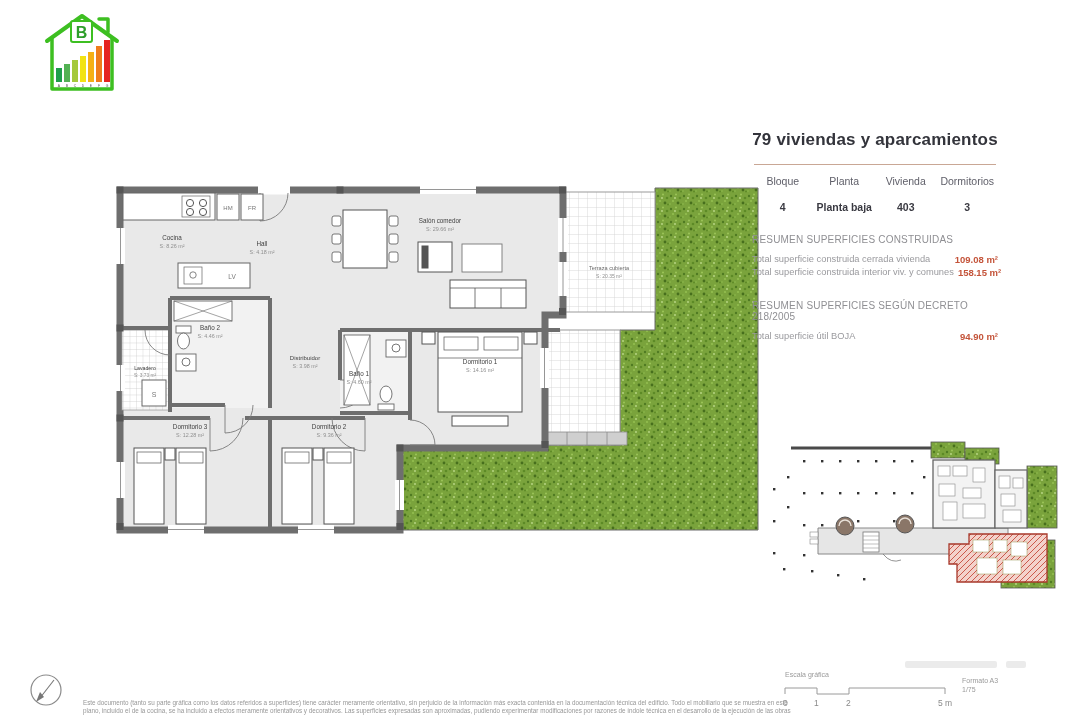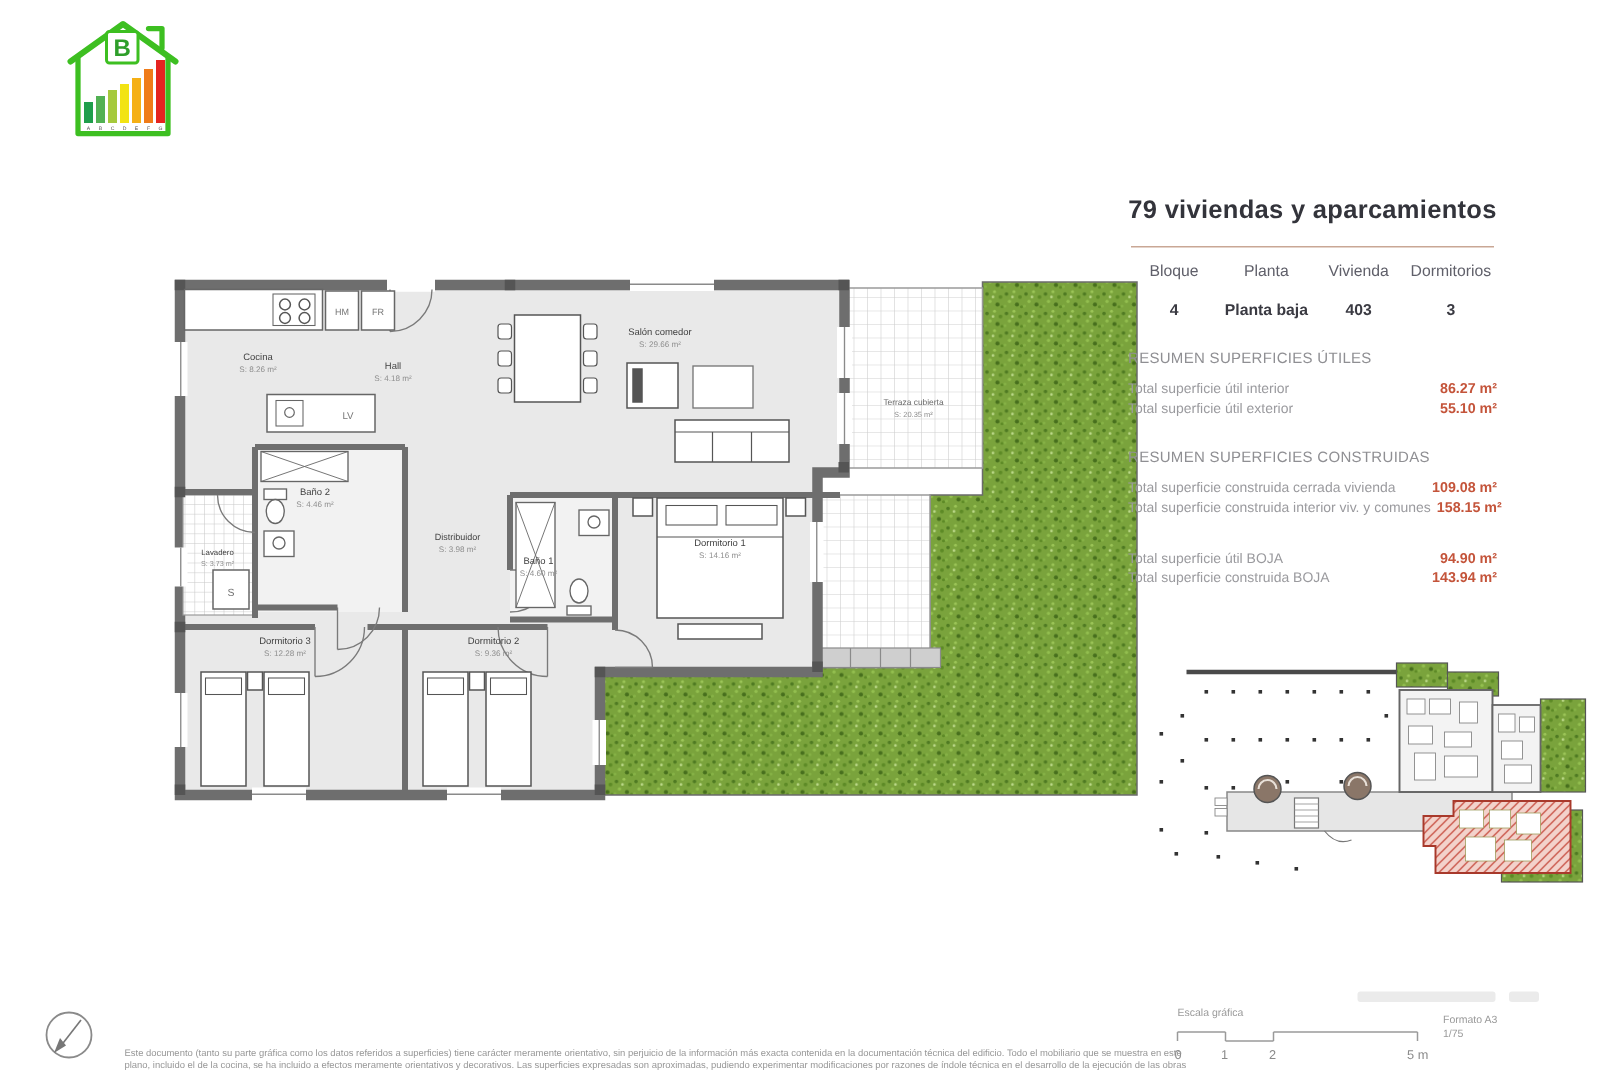--- a/index.html
+++ b/index.html
@@ -294,52 +294,38 @@
       <div class="col">
         <div class="ithead">Vivienda</div>
         <div class="itval">403</div>
       </div>
       <div class="col">
         <div class="ithead">Dormitorios</div>
         <div class="itval">3</div>
       </div>
     </div>
 
-    <div class="section">
-      <div class="sec-title">RESUMEN SUPERFICIES ÚTILES</div>
-      <div class="sec-row">
-        <span class="sec-label">Total superficie útil interior</span>
-        <span class="sec-value">86.27 m²</span>
-      </div>
-      <div class="sec-row">
-        <span class="sec-label">Total superficie útil exterior</span>
-        <span class="sec-value">55.10 m²</span>
-      </div>
-    </div>
 
     <div class="section">
       <div class="sec-title">RESUMEN SUPERFICIES CONSTRUIDAS</div>
       <div class="sec-row">
         <span class="sec-label">Total superficie construida cerrada vivienda</span>
         <span class="sec-value">109.08 m²</span>
       </div>
       <div class="sec-row">
         <span class="sec-label">Total superficie construida interior viv. y comunes</span>
         <span class="sec-value">158.15 m²</span>
       </div>
     </div>
 
     <div class="section">
+      <div class="sec-title">RESUMEN SUPERFICIES SEGÚN DECRETO 218/2005</div>
       <div class="sec-row">
         <span class="sec-label">Total superficie útil BOJA</span>
         <span class="sec-value">94.90 m²</span>
-      </div>
-      <div class="sec-row">
-        <span class="sec-label">Total superficie construida BOJA</span>
-        <span class="sec-value">143.94 m²</span>
       </div>
     </div>
   </div>
 
   <svg class="abs" style="left:763px;top:436px" width="307" height="166" viewBox="0 0 307 166">
     <path d="M28,12 H175" stroke="#4a4a4a" stroke-width="3"></path>
     <g fill="#333">
       <rect x="10" y="52" width="2.4" height="2.4"></rect>
         <rect x="10" y="84" width="2.4" height="2.4"></rect>
         <rect x="10" y="116" width="2.4" height="2.4"></rect>

